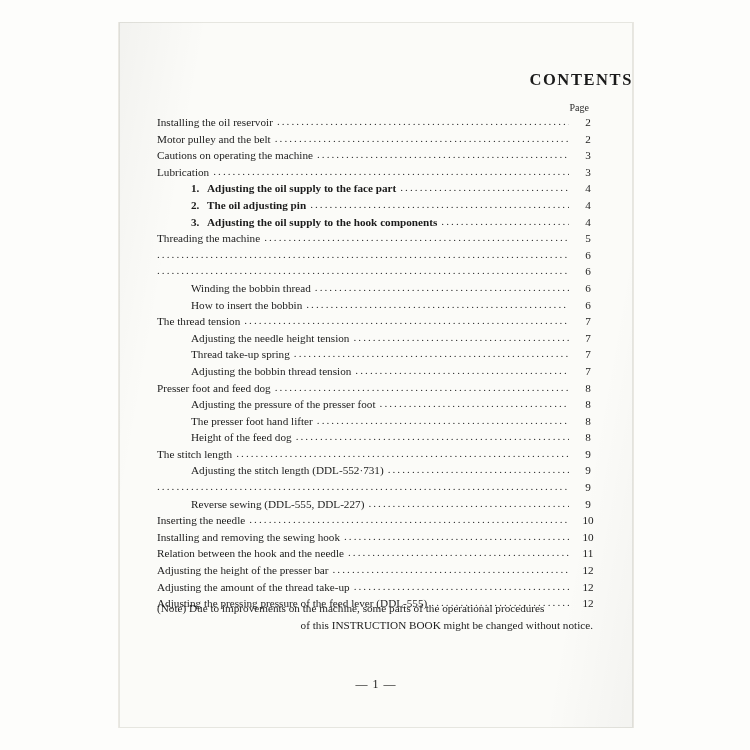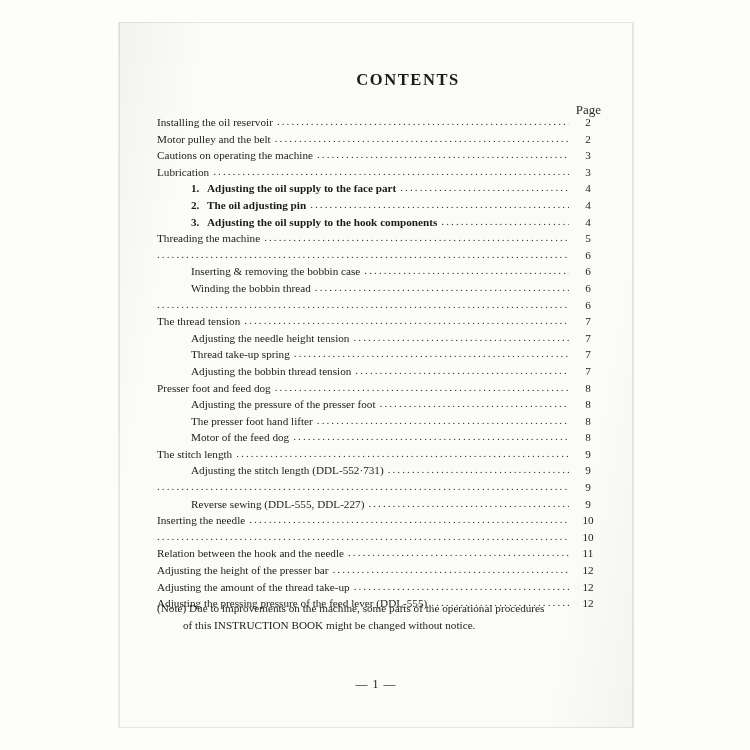--- a/index.html
+++ b/index.html
@@ -41,32 +41,31 @@
     top: 0;
     width: 100%;
     height: 100%;
     color: #1a1a1a;
   }
   .doc-title {
     position: absolute;
     top: 48px;
     left: 0;
     width: 100%;
-    text-align: center;
+    text-align: right;
     font-size: 16.5px;
     font-weight: bold;
     letter-spacing: 1.6px;
     font-family: "Liberation Serif", serif;
-    padding-left: 32px;
   }
   .page-col-header {
     position: absolute;
     top: 80px;
-    right: 32px;
-    font-size: 13px;
+    right: 44px;
+    font-size: 10px;
     color: #2b2b2b;
   }
   .toc {
     position: absolute;
     left: 38px;
     top: 92px;
     right: 32px;
   }
   .toc-row {
     display: flex;
@@ -103,21 +102,21 @@
   }
   .note {
     position: absolute;
     left: 38px;
     right: 40px;
     top: 578px;
     font-size: 11.2px;
     line-height: 17px;
     color: #1c1c1c;
   }
-  .note .l2 { padding-left: 26px; }
+  .note .l2 { padding-left: 26px; text-align: right; }
   .folio {
     position: absolute;
     bottom: 36px;
     left: 0;
     width: 100%;
     text-align: center;
     font-size: 12px;
     letter-spacing: 1px;
   }
 </style>
@@ -171,30 +170,30 @@
           <div class="toc-row lvl-0">
             <span class="label">Threading the machine</span>
             <span class="leader">.........................................................................................</span>
             <span class="pg">5</span>
           </div>
           <div class="toc-row lvl-0">
             <span class="leader">.........................................................................................</span>
             <span class="pg">6</span>
           </div>
           <div class="toc-row lvl-2">
-            <span class="label">Inserting &amp; removing the bobbin case</span>
             <span class="leader">.........................................................................................</span>
             <span class="pg">6</span>
           </div>
           <div class="toc-row lvl-2">
             <span class="label">Winding the bobbin thread</span>
             <span class="leader">.........................................................................................</span>
             <span class="pg">6</span>
           </div>
           <div class="toc-row lvl-2">
+            <span class="label">How to insert the bobbin</span>
             <span class="leader">.........................................................................................</span>
             <span class="pg">6</span>
           </div>
           <div class="toc-row lvl-0">
             <span class="label">The thread tension</span>
             <span class="leader">.........................................................................................</span>
             <span class="pg">7</span>
           </div>
           <div class="toc-row lvl-2">
             <span class="label">Adjusting the needle height tension</span>
@@ -220,21 +219,21 @@
             <span class="label">Adjusting the pressure of the presser foot</span>
             <span class="leader">.........................................................................................</span>
             <span class="pg">8</span>
           </div>
           <div class="toc-row lvl-2">
             <span class="label">The presser foot hand lifter</span>
             <span class="leader">.........................................................................................</span>
             <span class="pg">8</span>
           </div>
           <div class="toc-row lvl-2">
-            <span class="label">Motor of the feed dog</span>
+            <span class="label">Height of the feed dog</span>
             <span class="leader">.........................................................................................</span>
             <span class="pg">8</span>
           </div>
           <div class="toc-row lvl-0">
             <span class="label">The stitch length</span>
             <span class="leader">.........................................................................................</span>
             <span class="pg">9</span>
           </div>
           <div class="toc-row lvl-2">
             <span class="label">Adjusting the stitch length (DDL-552·731)</span>
@@ -249,20 +248,21 @@
             <span class="label">Reverse sewing (DDL-555, DDL-227)</span>
             <span class="leader">.........................................................................................</span>
             <span class="pg">9</span>
           </div>
           <div class="toc-row lvl-0">
             <span class="label">Inserting the needle</span>
             <span class="leader">.........................................................................................</span>
             <span class="pg">10</span>
           </div>
           <div class="toc-row lvl-0">
+            <span class="label">Installing and removing the sewing hook</span>
             <span class="leader">.........................................................................................</span>
             <span class="pg">10</span>
           </div>
           <div class="toc-row lvl-0">
             <span class="label">Relation between the hook and the needle</span>
             <span class="leader">.........................................................................................</span>
             <span class="pg">11</span>
           </div>
           <div class="toc-row lvl-0">
             <span class="label">Adjusting the height of the presser bar</span>

